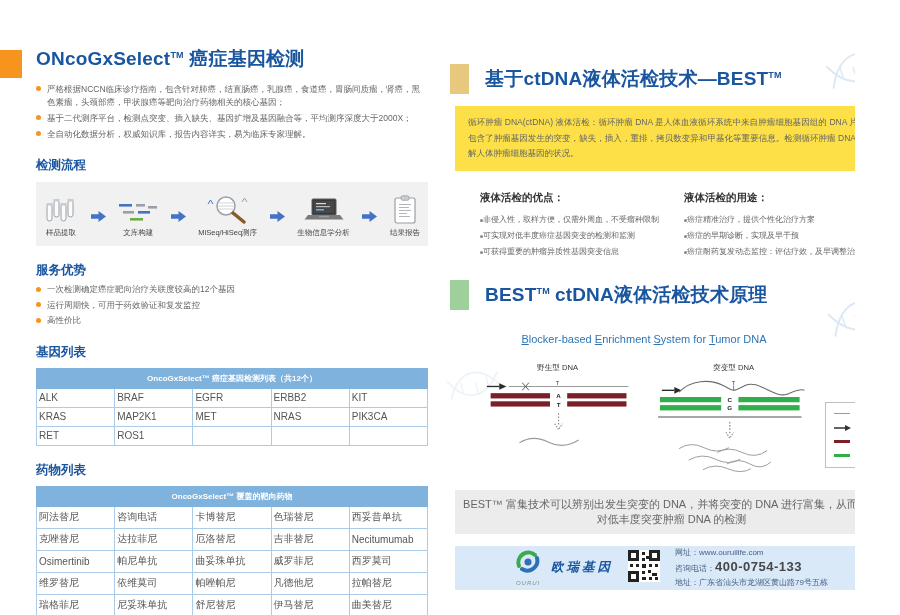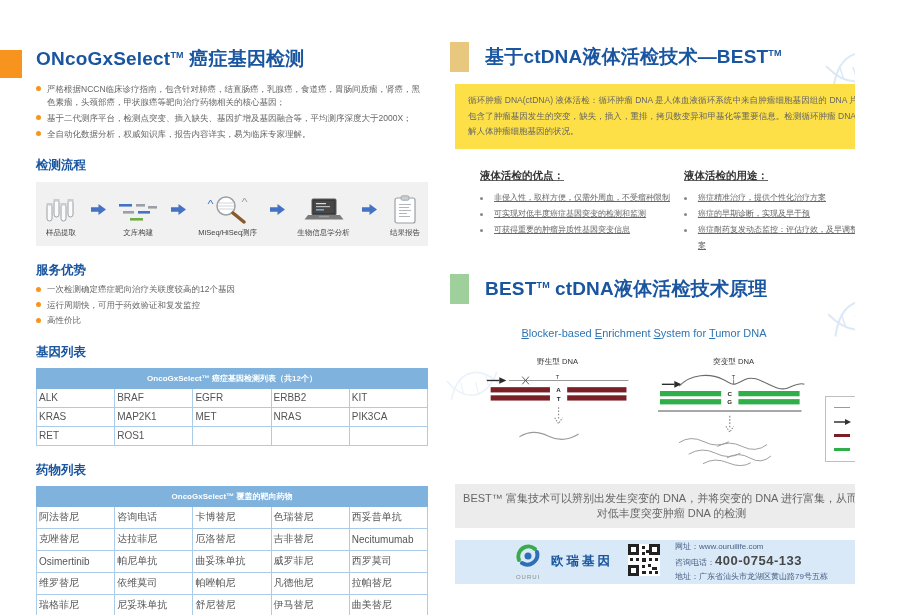--- a/index.html
+++ b/index.html
@@ -20,73 +20,73 @@
   .acc-inline { position:absolute; left:-5px; top:-4px; width:19px; height:30px; }
   .acc-gold { background:#E7C87E; }
   .acc-green { background:#9FCF9B; }
 
   .col-left  { position:absolute; left:36px;  top:48px; width:392px; }
   .col-right { position:absolute; left:455px; top:46px; width:433px; }
 
   .big-title { position:relative; font-size:19px; font-weight:bold; color:#1a56a0; margin:0;
                padding-left:0; line-height:1.2; letter-spacing:.2px; }
   .big-title sup { font-size:9px; }
-  .col-right .big-title { padding-left:30px; }
+  .col-right .big-title { padding-left:30px;margin-top:22px; }
 
   .heading { font-size:12.5px; font-weight:bold; color:#1a56a0; margin:0; }
 
   .bullets { margin-top:12px; }
   .b-row { display:flex; gap:6px; font-size:8.5px; color:#666; line-height:1.6; margin-bottom:2px; }
   .dot { flex:none; width:5px; height:5px; border-radius:50%; background:#F7941D; margin-top:3.5px; }
 
   
-  .process-box { margin-top:8px; background:#f1f1f1; display:flex; align-items:center;
+  .process-box { margin-top:8px; background:#f1f1f1; display:flex; align-items:flex-end;
                  justify-content:space-between; padding:12px 8px 8px 8px; }
   .p-step { display:flex; flex-direction:column; align-items:center; gap:4px; }
   .p-icon { height:30px; display:flex; align-items:flex-end; }
   .p-label { font-size:7.5px; color:#444; white-space:nowrap; }
   .p-arrow { flex:none; margin-bottom:12px; }
 
   .mt16 { margin-top:16px; } .mt18 { margin-top:16px; }
 
   
   .tbl { width:100%; border-collapse:collapse; margin-top:7px; }
   .tbl th { background:#7fb2dc; color:#fff; font-size:8px; font-weight:bold;
             padding:4px 2px; border:1px solid #7fb2dc; }
   .tbl td { border:1px solid #aacce9; font-size:10px; color:#555; 
             padding:3.5px 2px; width:20%; height:15px; background:#fff; }
 
   
   .desc-box { margin-top:15px; background:#fde047; font-size:8.5px; color:#666;
               line-height:1.85; padding:9px 13px; text-align:justify; }
   .pu-cols { display:flex; margin-top:20px; padding-left:25px; }
-  .pu-col { flex:1;text-decoration:underline; }
+  .pu-col { flex:1; }
   .pu-head { font-size:10.5px; font-weight:bold; color:#333; margin:0 0 7px 0; }
-  .pu-item { display:flex; gap:11px; font-size:8px; color:#666; line-height:2.0; }
+  .pu-item { display:flex; gap:0; font-size:8px; color:#666; line-height:2.0; }
   .mini-dot { flex:none; width:3px; height:3px; background:#888; border-radius:50%; margin-top:7px; }
 
   .subtitle { margin-top:26px; text-align:center; padding-right:55px;
               color:#2e75b6; font-size:11px; }
   .subtitle .u { text-decoration:underline; }
 
   .diagram-row { display:flex; margin-top:13px; padding-left:28px; align-items:flex-start; }
   .legend { margin-left:12px; margin-top:44px; border:1px solid #bfbfbf; background:#fff;
             padding:6px 8px; display:flex; flex-direction:column; gap:4px; }
   .leg-row { display:flex; align-items:center; gap:6px; font-size:7px; color:#555; white-space:nowrap; }
   .leg-swatch { width:18px; display:flex; align-items:center; }
   .line-blocker { width:16px; border-top:1.5px solid #9a9a9a; }
   .line-wild    { width:16px; border-top:3px solid #7a1f26; }
   .line-mut     { width:16px; border-top:3px solid #2fae49; }
 
   .caption-bar { margin-top:10px; background:#ececec; text-align:center;
                  font-size:11px; color:#666; padding:7px 6px; }
 
   .footer-bar { margin-top:12px; height:44px; background:#d9e9f8; display:flex;
                 align-items:center; justify-content:center; gap:15px; }
-  .logo-block { display:flex; align-items:center; gap:10px; }
+  .logo-block { display:flex; align-items:center; gap:10px;font-style:italic; }
   .logo-col { display:flex; flex-direction:column; align-items:center; }
   .logo-sub { font-size:6px; color:#8a8a8a; letter-spacing:1px; margin-top:1px; }
   .logo-cn { font-size:12.5px; font-weight:bold; color:#1a56a0; letter-spacing:3px; }
   .contact { font-size:8px; color:#4a6186; line-height:1.45; }
   .phone-value { font-size:13px; font-weight:bold; color:#474747; letter-spacing:.5px; }
 </style>
 </head>
 <body>
 
 <div class="page">

